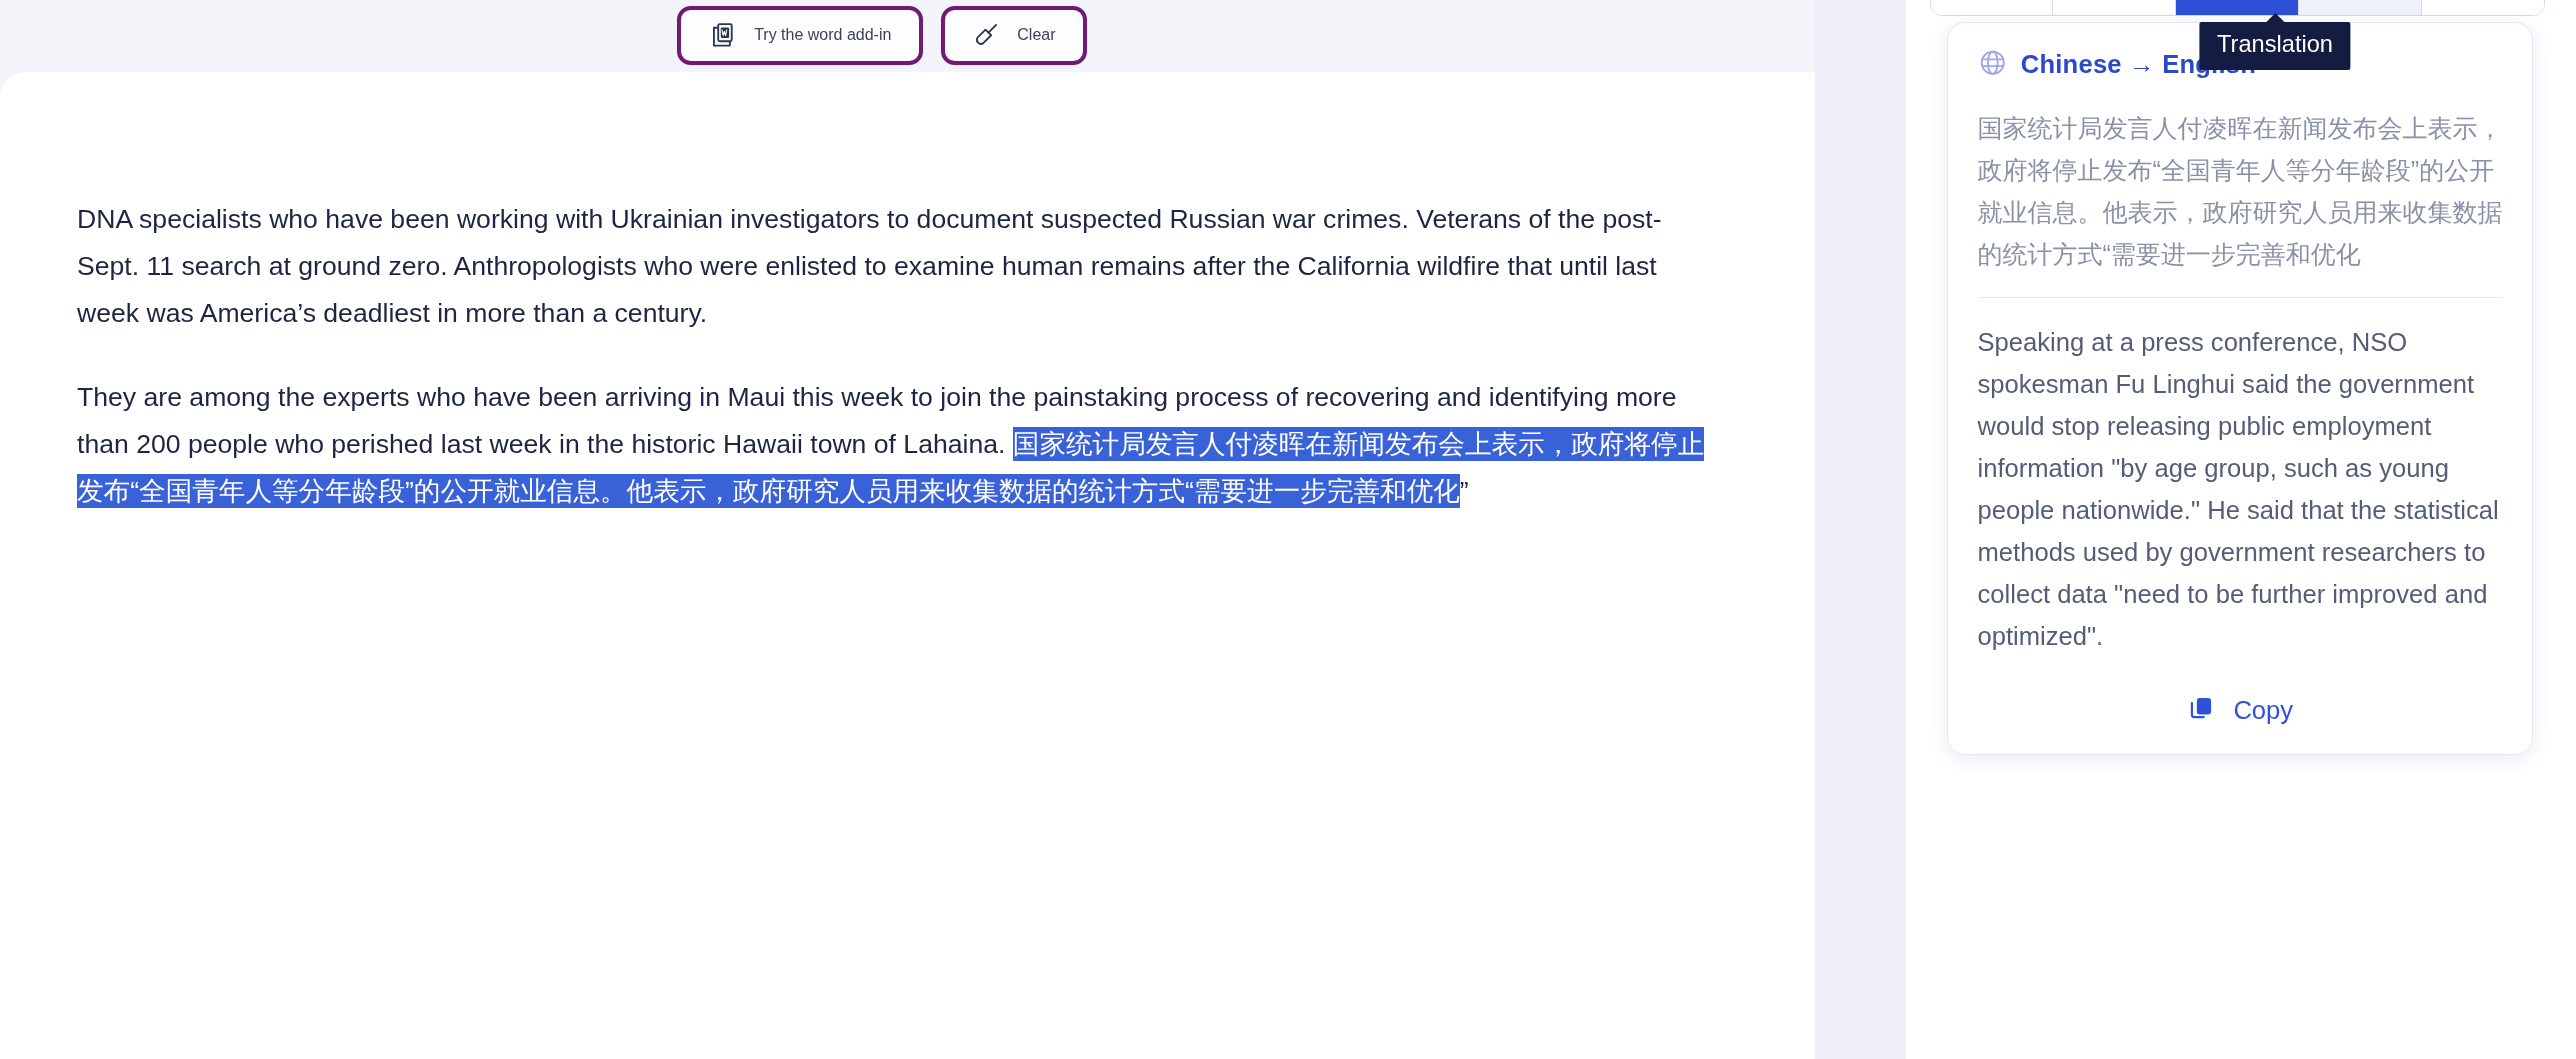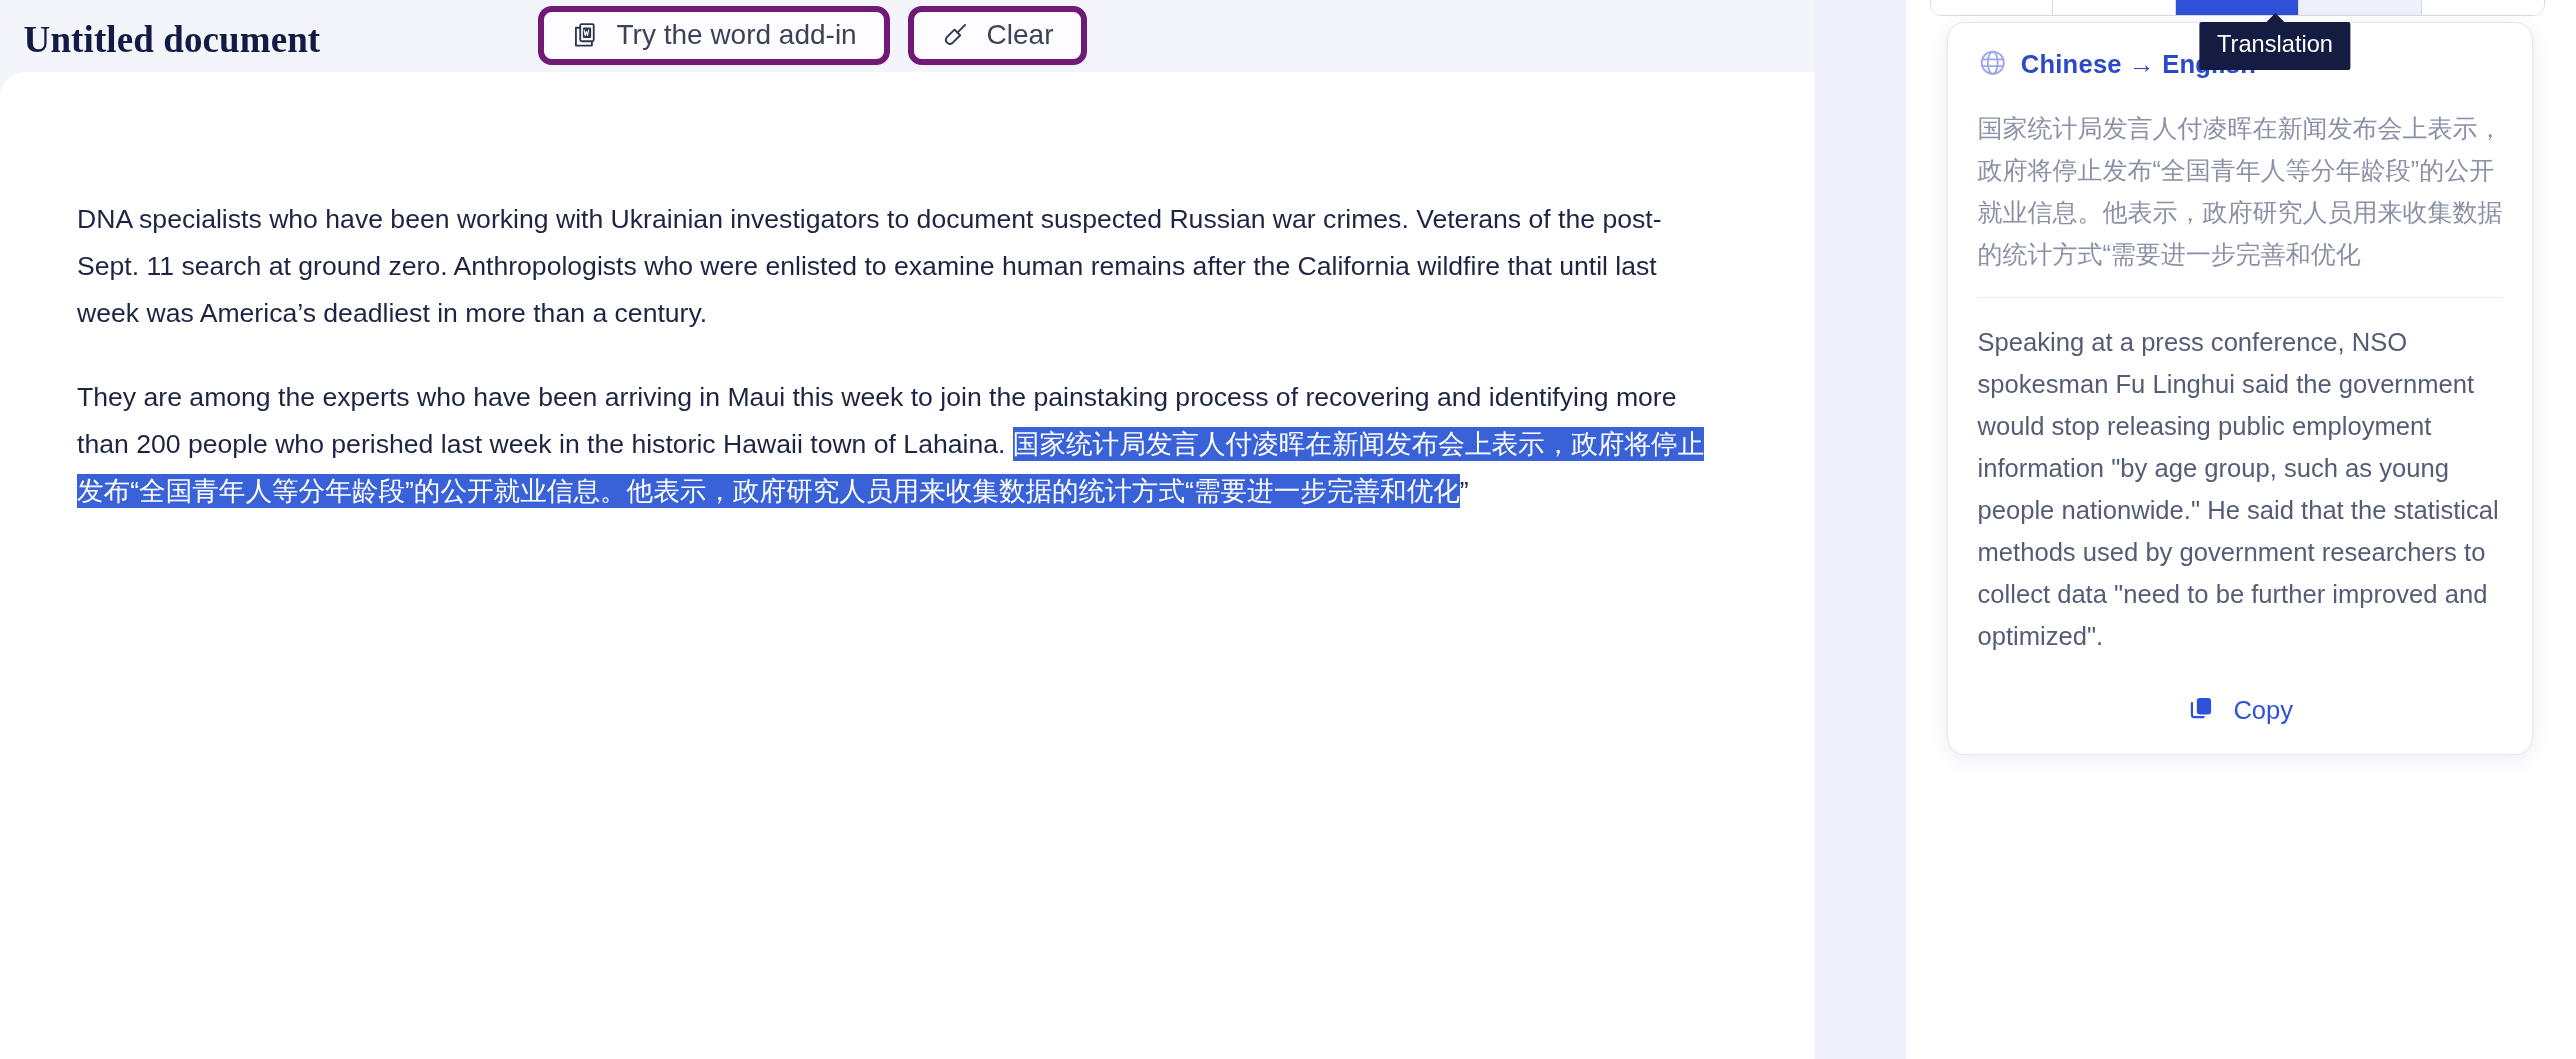--- a/index.html
+++ b/index.html
@@ -56,25 +56,25 @@
     gap: 17.7px;
     align-items: center;
   }
 
   .tb-btn {
     display: flex;
     align-items: center;
     gap: 15.7px;
     height: 59px;
     padding: 0 27.5px;
-    border: 6px solid #701a75;
+    border: 4px solid #701a75;
     border-radius: 13.8px;
     background: #fdfdff;
     color: #3c4257;
-    font-size: 28px;
+    font-size: 16px;
     font-family: "Liberation Sans", sans-serif;
     cursor: pointer;
     white-space: nowrap;
     box-shadow: 0 1px 2px rgba(30,30,80,.05);
   }
   .tb-btn .lbl { line-height: 1; }
   .tb-btn svg { display: block; }
 
   
   #doc-page {
@@ -243,21 +243,20 @@
 </style>
 </head>
 <body>
 
 <div id="app">
 
   <div id="editor-col">
 
     <div id="editor-toolbar">
 
-      <div id="doc-title">Untitled document</div>
 
       <div class="tb-actions">
 
         <button class="tb-btn">
           <span>
             <svg width="29.5" height="29.5" viewBox="0 0 24 24" fill="none" stroke="#2e3550" stroke-width="1.5" stroke-linejoin="round">
               <path d="M4 5.5h9l4 4V20H4z"></path>
               <path d="M13 5.5V9.5h4"></path>
               <rect x="7.5" y="2.5" width="11" height="14" rx="1.2" fill="#fff"></rect>
               <rect x="9.6" y="5.2" width="6.8" height="8.6" rx="1" fill="#2e3550" stroke="none"></rect>

